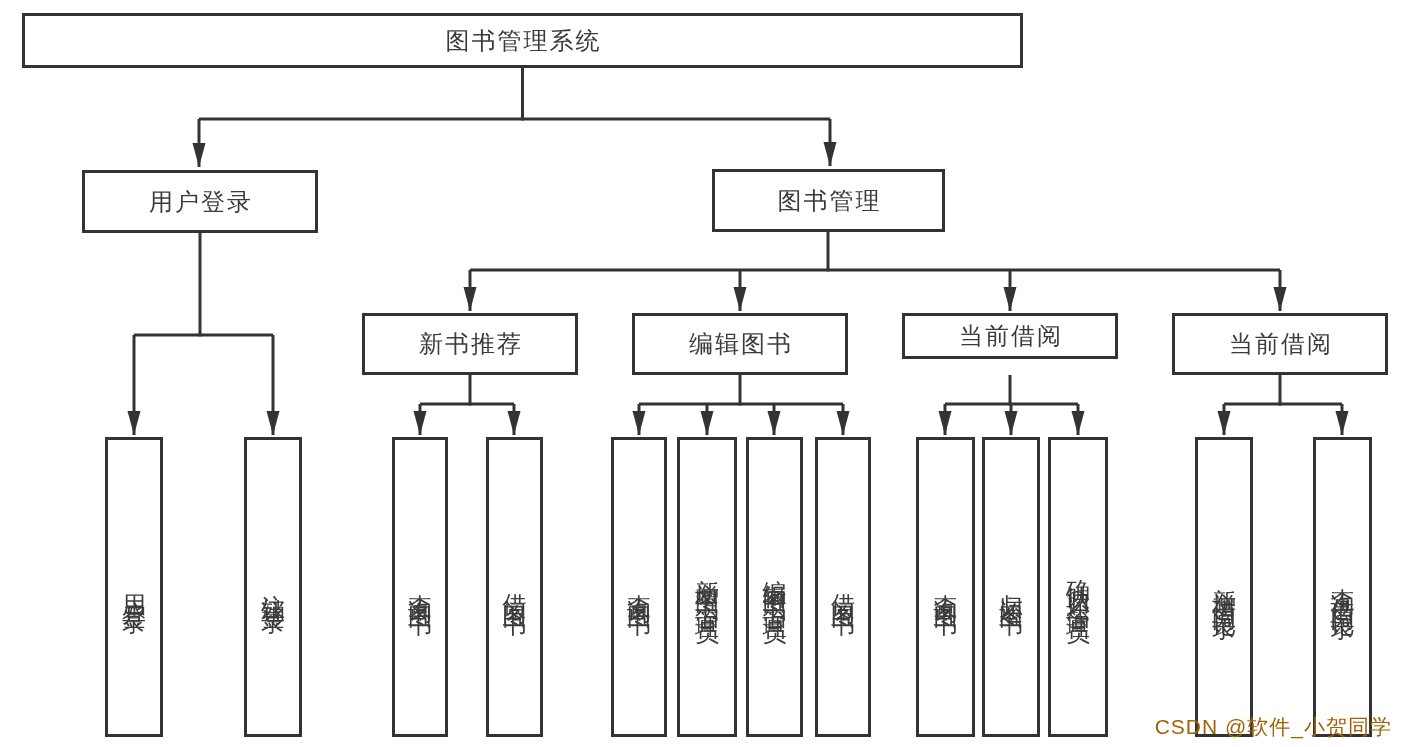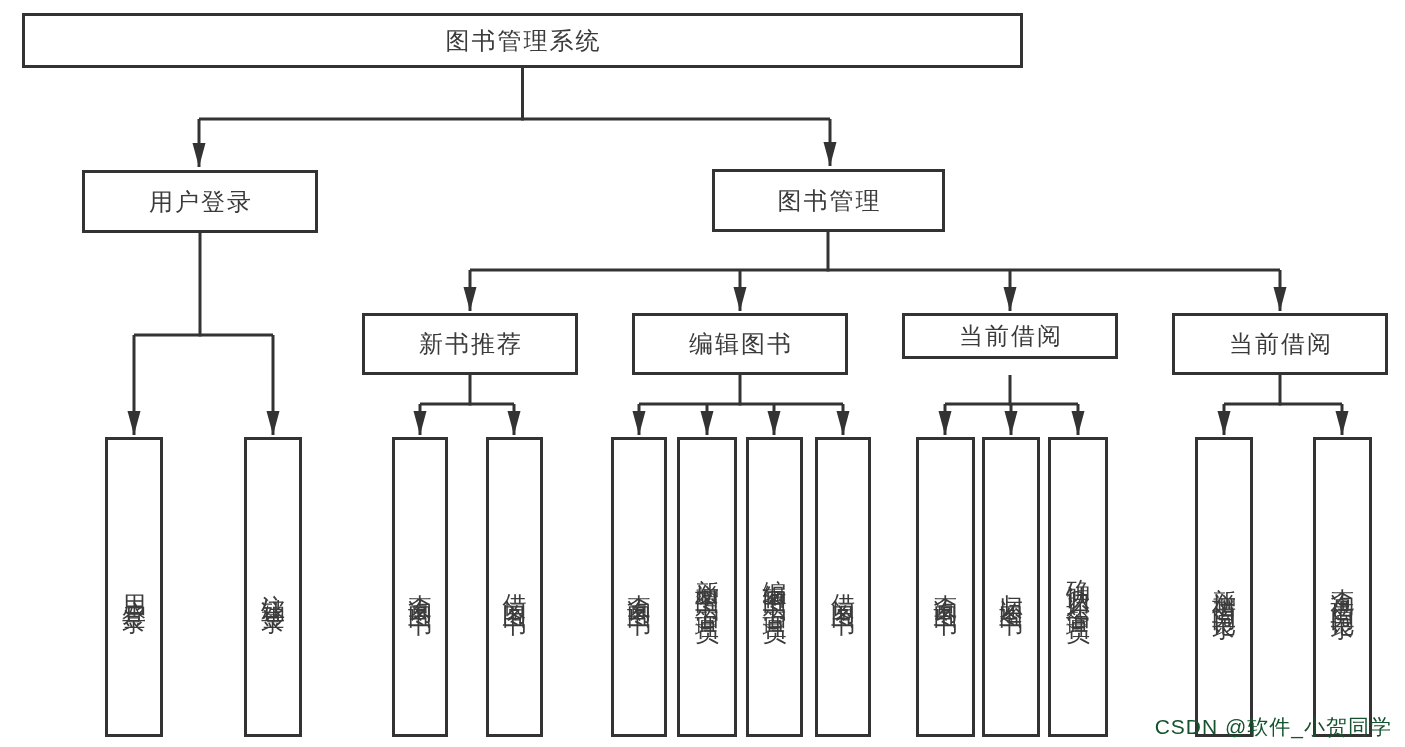--- a/index.html
+++ b/index.html
@@ -31,21 +31,21 @@
     text-orientation:mixed;
     font-size:24px;
     letter-spacing:6px;
     line-height:1;
     white-space:nowrap;
   }
   .watermark{
     position:absolute;
     right:13px;bottom:6px;
     font-size:21px;
-    color:#14532d;
+    color:#a16207;
     letter-spacing:1px;
     white-space:nowrap;
     margin-left:35px;
   }
 </style>
 </head>
 <body>
 
 <div class="stage">
 

